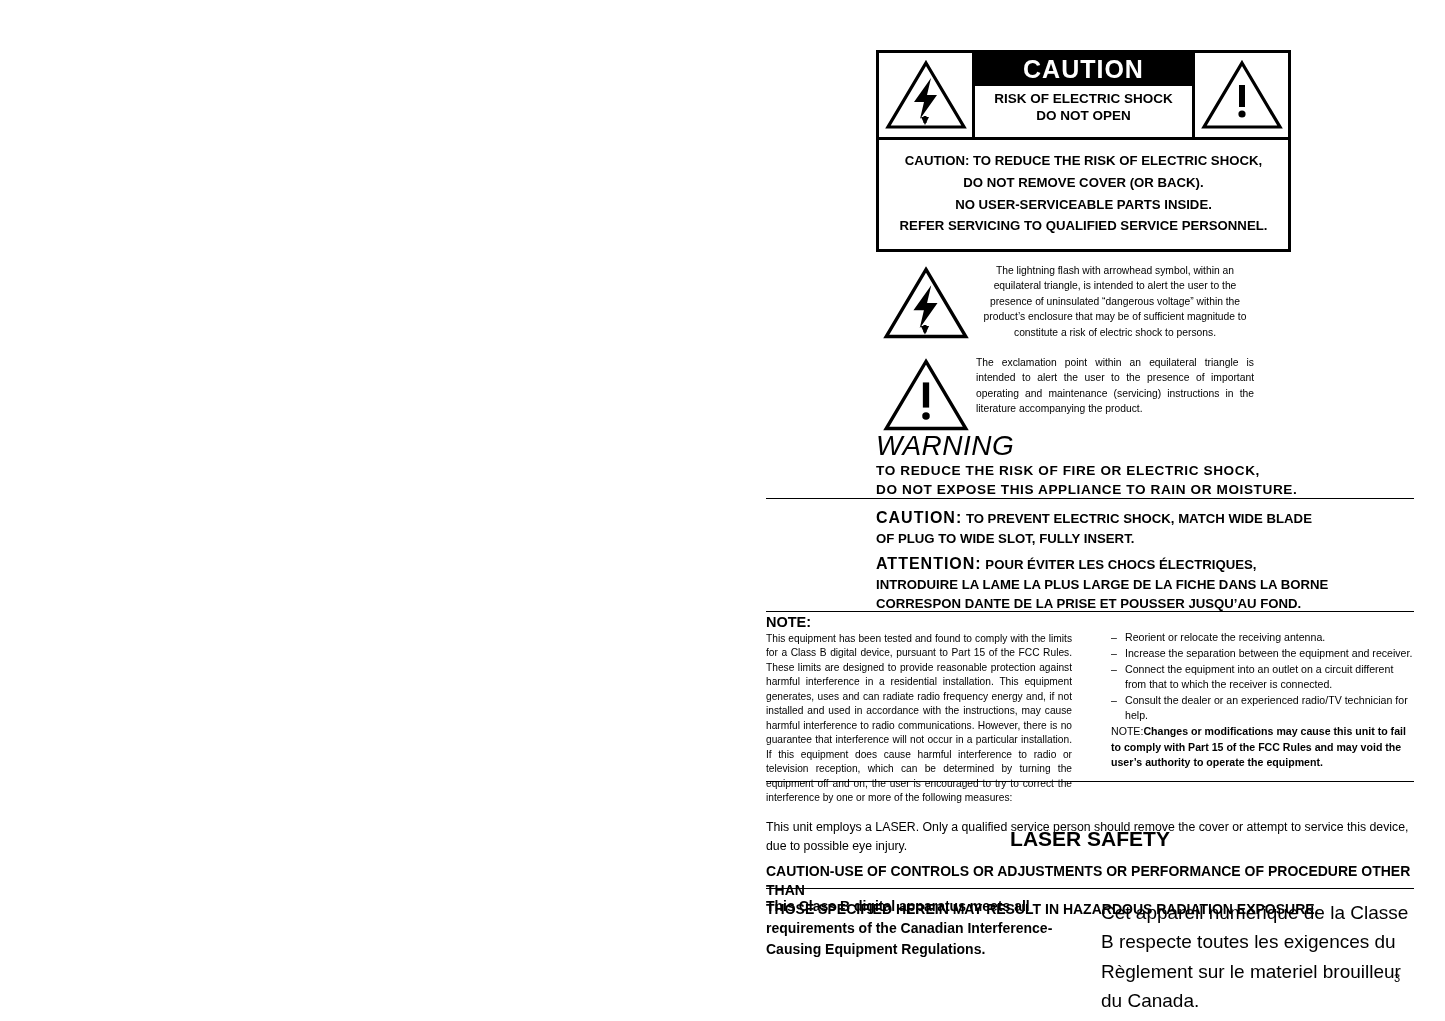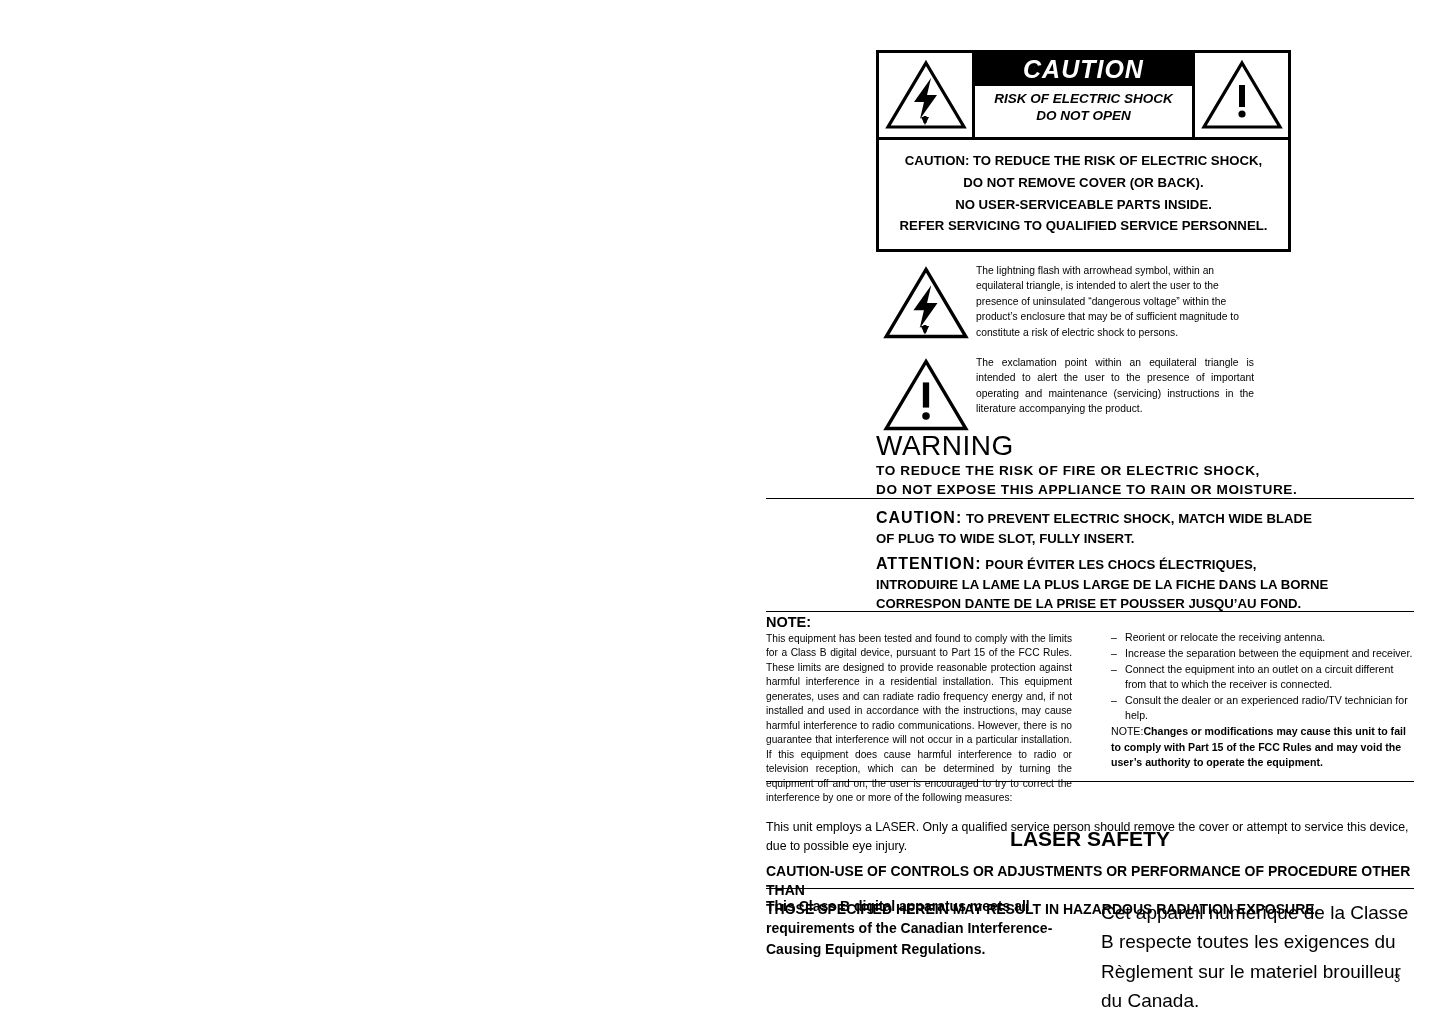--- a/index.html
+++ b/index.html
@@ -31,21 +31,20 @@
     left: 110px;
     top: 50px;
     width: 415px;
     border: 3px solid #000;
     box-sizing: border-box;
   }
   .caution-top {
     display: flex;
     align-items: stretch;
     border-bottom: 3px solid #000;
-    font-style: italic;
   }
   .tri-cell {
     width: 93px;
     display: flex;
     align-items: center;
     justify-content: center;
     padding: 6px 0;
   }
   .tri-cell.left { border-right: 3px solid #000; }
   .tri-cell.right { border-left: 3px solid #000; }
@@ -93,34 +92,36 @@
     width: 100px;
     flex: none;
     display: flex;
     justify-content: center;
     padding-top: 2px;
   }
   .sym-row .txt {
     font-size: 10.3px;
     line-height: 1.5;
     width: 278px;
+    text-align: center;
   }
   .sym-row .txt.justify { text-align: justify; }
 
   #sym-lightning { left: 110px; top: 263px; }
   #sym-exclam { left: 110px; top: 355px; }
 
   
   .warning-head {
     position: absolute;
     left: 110px;
     top: 430px;
     font-size: 28px;
     font-weight: normal;
     letter-spacing: 0.5px;
+    font-style: italic;
   }
   .warning-text {
     position: absolute;
     left: 110px;
     top: 461px;
     width: 535px;
     font-size: 13.6px;
     font-weight: bold;
     line-height: 1.42;
     letter-spacing: 0.6px;

